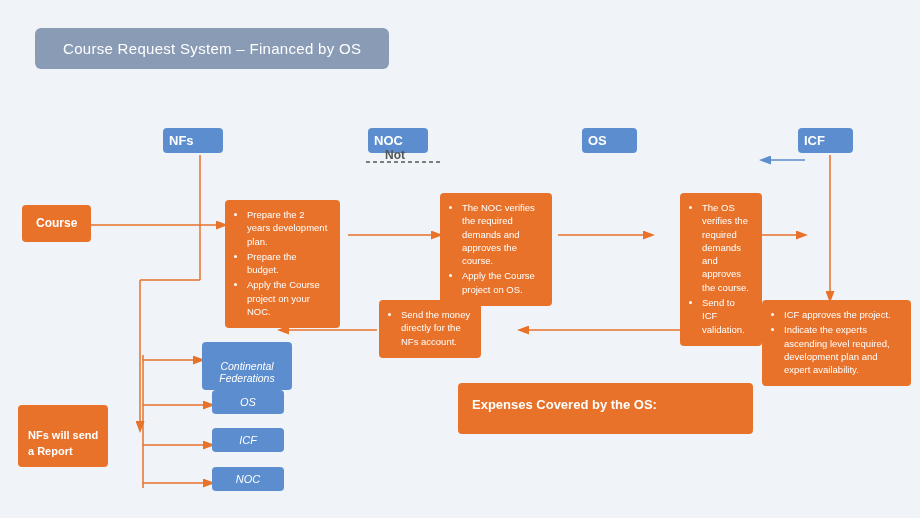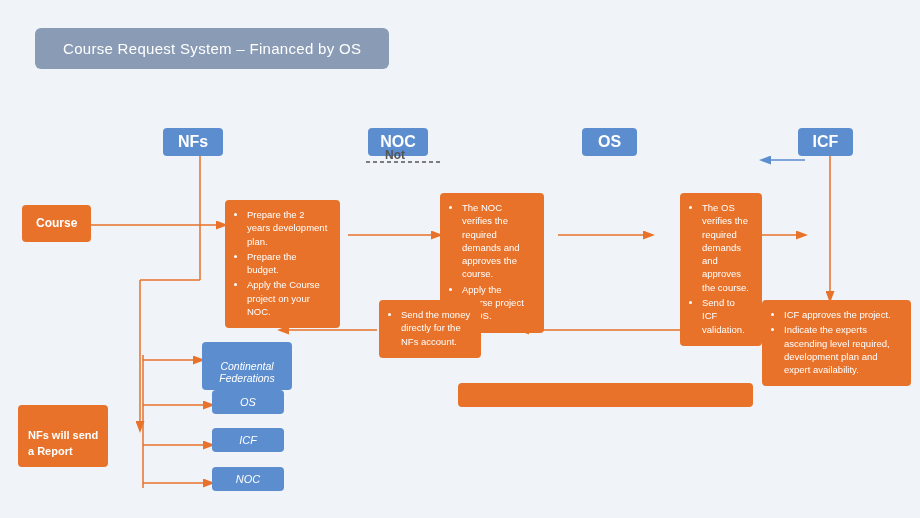--- a/index.html
+++ b/index.html
@@ -26,23 +26,23 @@
       letter-spacing: 0.3px;
     }
 
     
     .col-header {
       position: absolute;
       background: #5b8dcf;
       color: white;
       border-radius: 4px;
       padding: 5px 6px;
-      font-size: 16px;
+      font-size: 13px;
       font-weight: 600;
-      text-align: center;
+      text-align: left;
     }
 
     
     .orange-box {
       position: absolute;
       background: #e8722a;
       color: white;
       border-radius: 4px;
       padding: 8px 10px;
       font-size: 9.5px;
@@ -177,21 +177,21 @@
 </div>
 
 <div class="orange-box" style="left:225px; top:200px; width:115px;">
   <ul>
     <li>Prepare the 2 years development plan.</li>
     <li>Prepare the budget.</li>
     <li>Apply the Course project on your NOC.</li>
   </ul>
 </div>
 
-<div class="orange-box" style="left:440px; top:193px; width:104px;">
+<div class="orange-box" style="left:440px; top:193px; width:112px;">
   <ul>
     <li>The NOC verifies the required demands and approves the course.</li>
     <li>Apply the Course project on OS.</li>
   </ul>
 </div>
 
 <div class="orange-box" style="left:652px; top:193px; width:82px;margin-left:28px;">
   <ul>
     <li>The OS verifies the required demands and approves the course.</li>
     <li>Send to ICF validation.</li>
@@ -224,17 +224,18 @@
   <span>OS</span>
 </div>
 <div class="blue-box" style="left:212px; top:428px; width:72px; font-size:11px;">
   <span>ICF</span>
 </div>
 <div class="blue-box" style="left:212px; top:467px; width:72px; font-size:11px;">
   <span>NOC</span>
 </div>
 
 <div class="expenses-box" style="left:458px; top:383px; width:295px;">
+  <div class="exp-title">Expenses Covered by the OS:</div>
 </div>
 
 <div class="not-label" style="left:385px; top:148px;">
   <span>Not</span>
 </div>
 
 </body></html>

